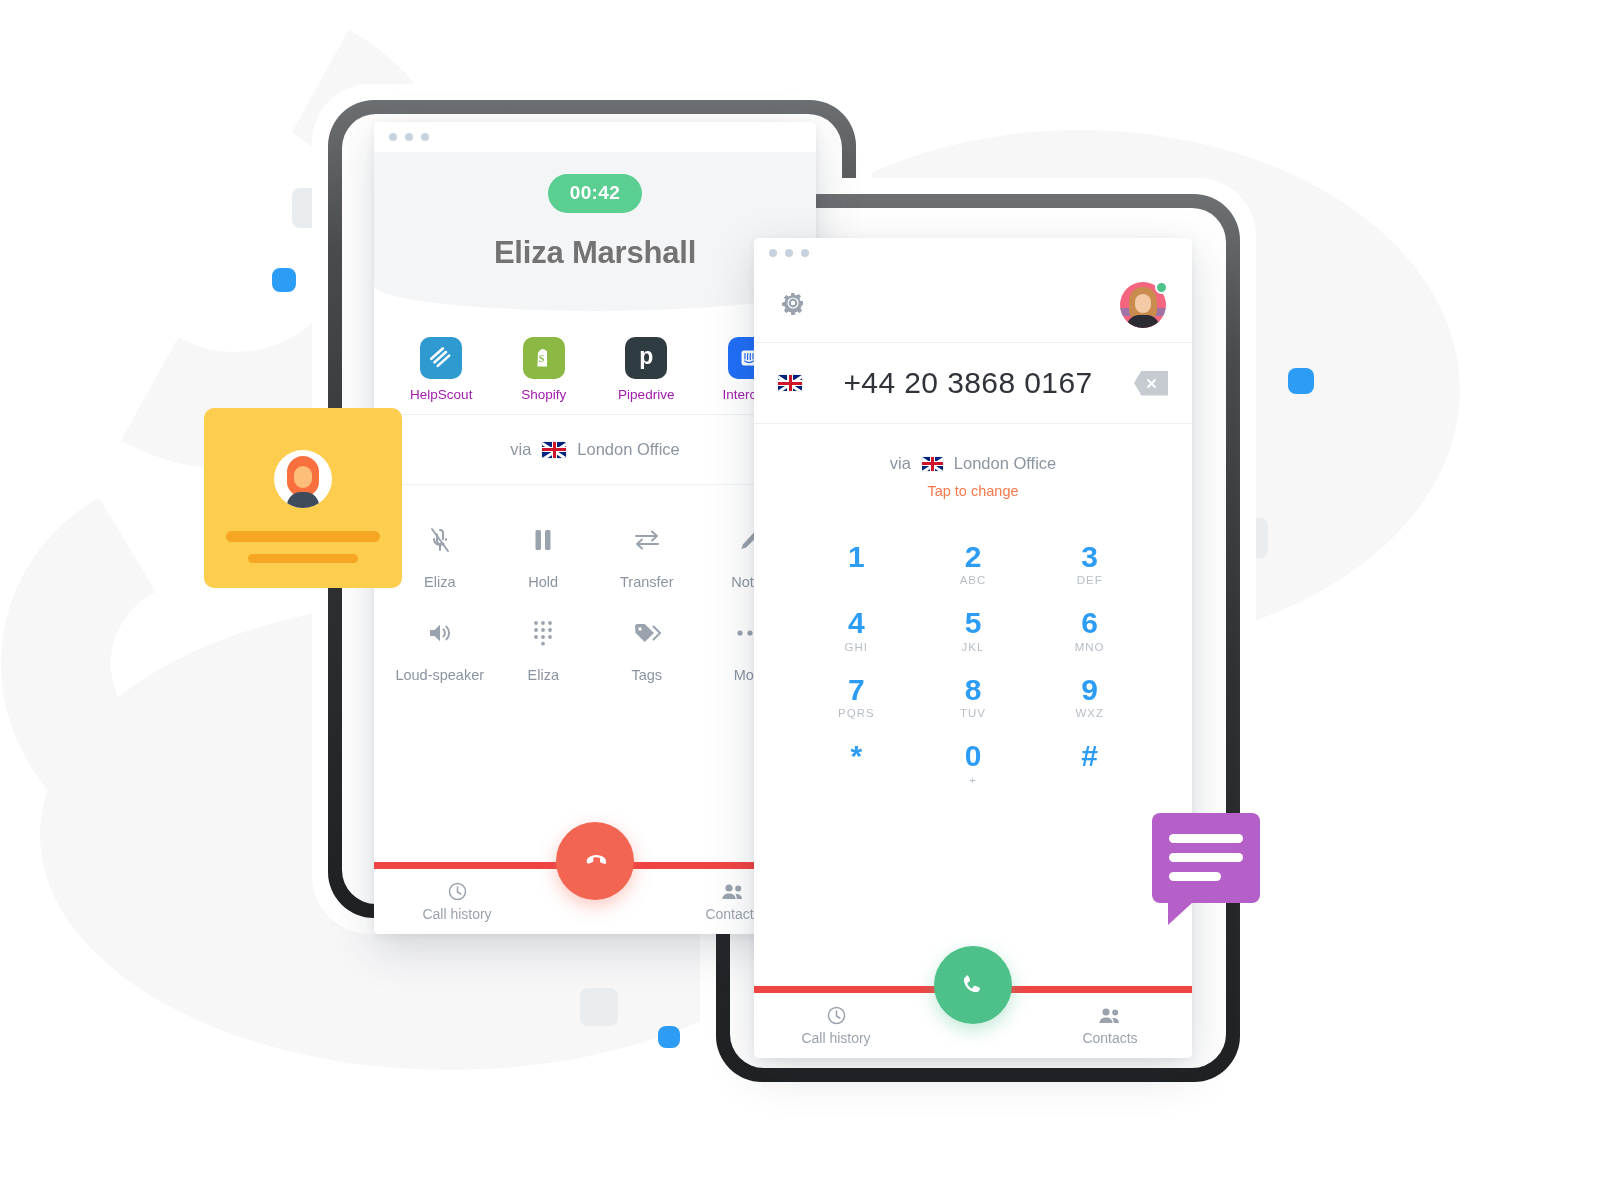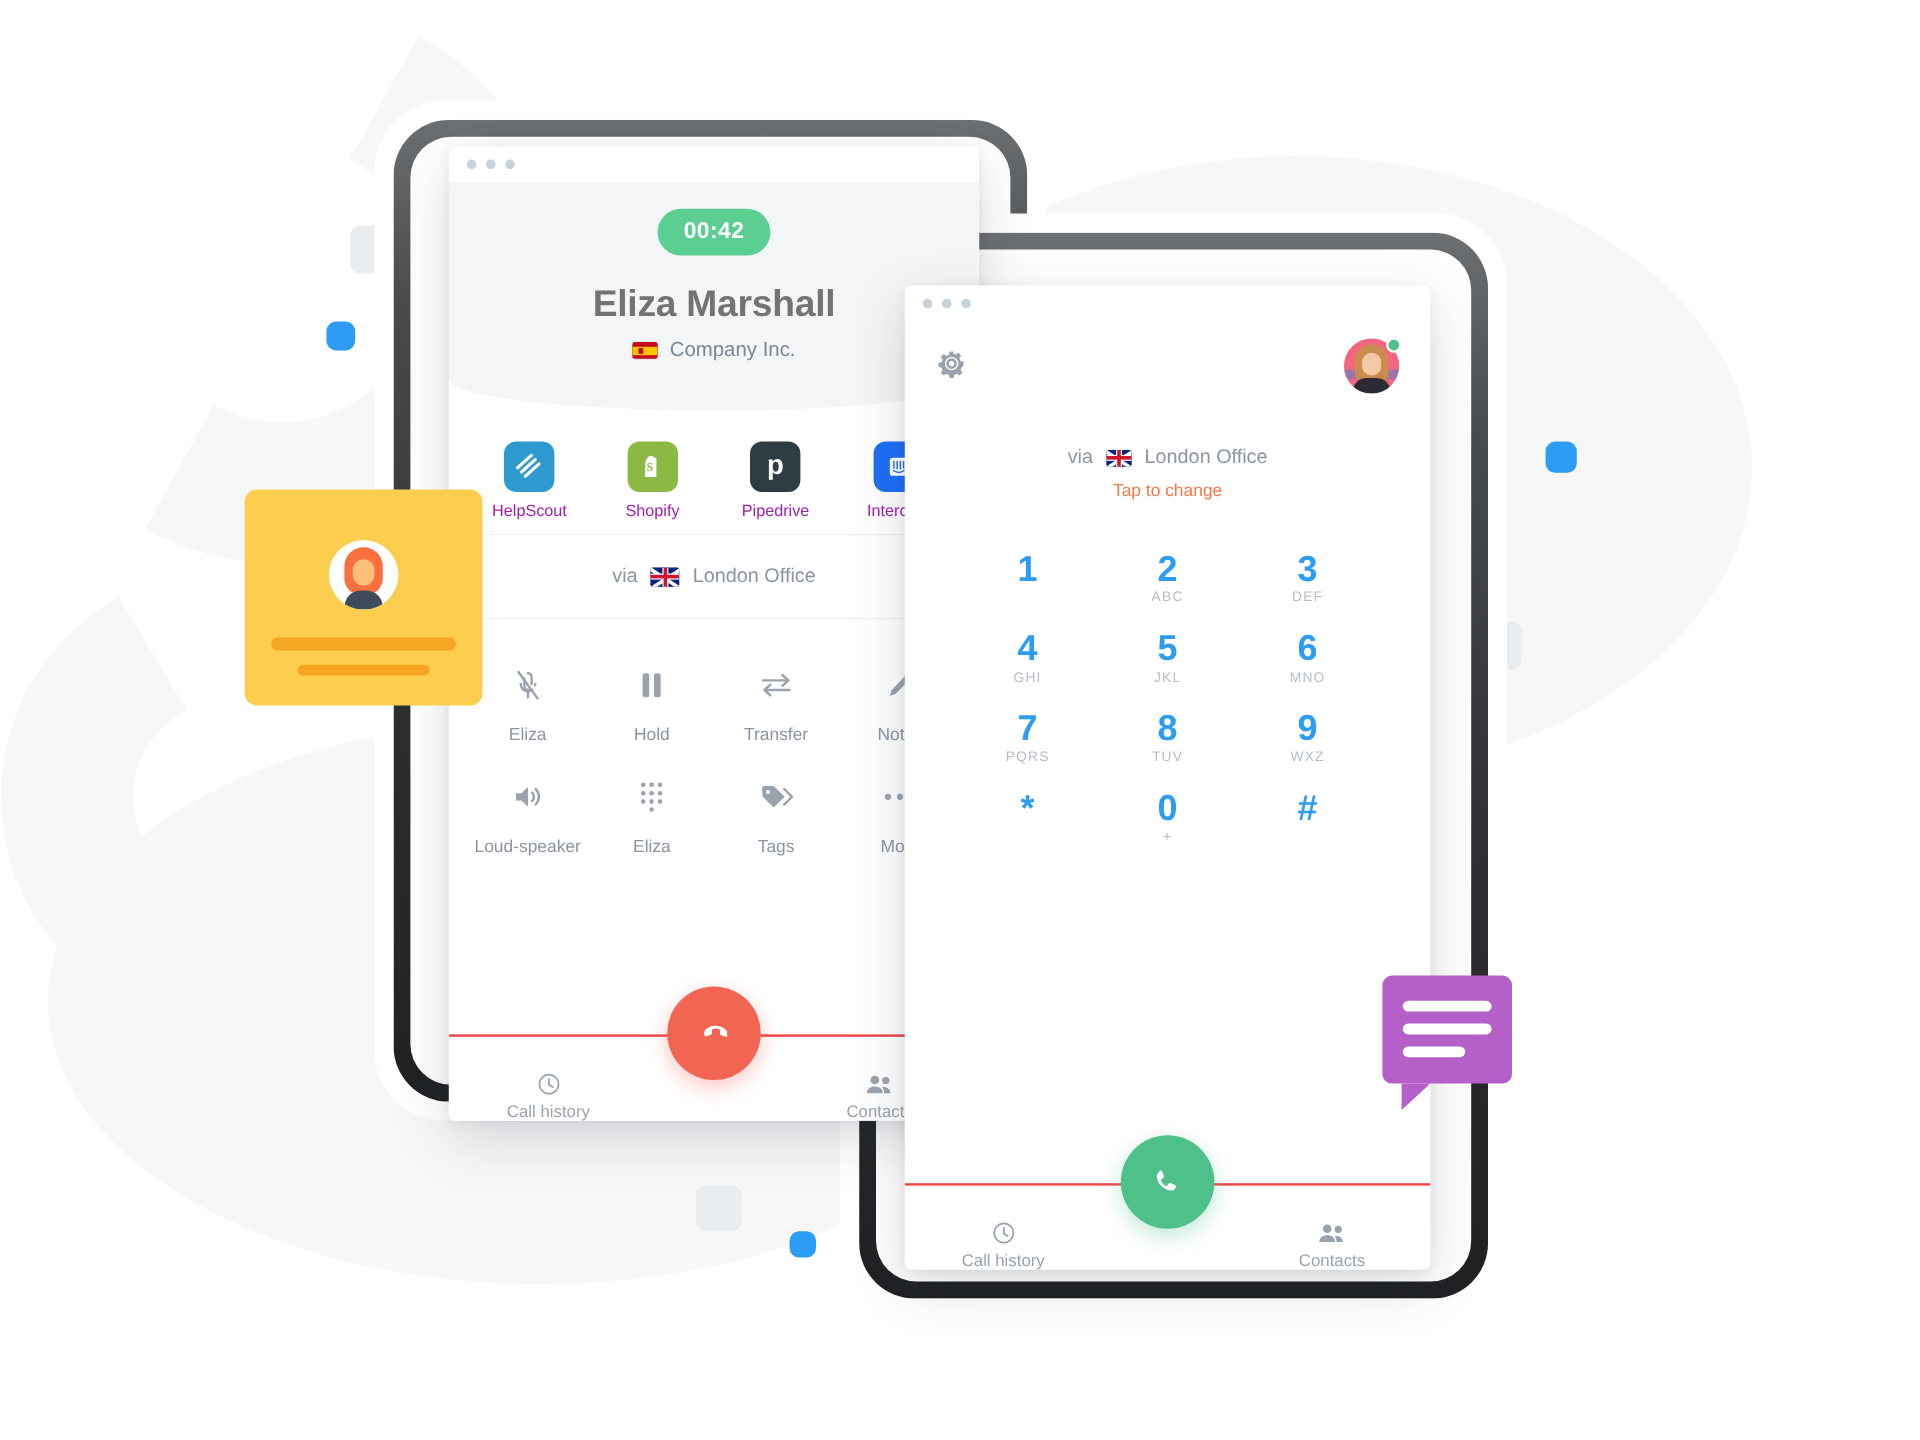--- a/index.html
+++ b/index.html
@@ -160,22 +160,22 @@
     height: 34px;
     display: flex; align-items: center; justify-content: center;
     margin-bottom: 16px;
     color: #9aa3ad;
   }
   .ctrl-label { font-size: 14.5px; color: #8b95a1; line-height: 1.28; }
 
   .bottom-nav {
     position: absolute; left: 0; right: 0; bottom: 0;
     height: 72px;
-    border-top: 2px solid #ef4444;
-    display: flex; align-items: flex-end;
+    border-top: 7px solid #ef4444;
+    display: flex; align-items: center;
     background: #fff;
   }
   .nav-item {
     flex: 1; text-align: center;
     color: #9aa3ad; font-size: 14px;
   }
   .nav-ico { margin-bottom: 5px; height: 20px; display:flex; align-items:center; justify-content:center; }
   .nav-spacer { width: 110px; }
 
   .fab {
@@ -351,26 +351,20 @@
   <div class="window" id="call-window">
     <div class="titlebar">
       <span class="dot"></span>
       <span class="dot"></span>
       <span class="dot"></span>
     </div>
 
     <div class="call-header">
       <div class="timer-pill">00:42</div>
       <div class="caller-name">Eliza Marshall</div>
-      <div class="caller-company">
-        <span class="flag flag-sm flag-es">
-            <span class="crest"></span>
-          </span>
-        <span>Company Inc.</span>
-      </div>
     </div>
 
     <div class="integrations">
       <div class="integration">
         <div class="int-icon" style="background:#2e9ad0">
           <svg width="22" height="22" viewBox="0 0 22 22">
               <g fill="#fff">
                 <rect x="2" y="8.6" width="18" height="2.6" rx="1.3" transform="rotate(-42 11 11)"></rect>
                 <rect x="2" y="13.4" width="18" height="2.6" rx="1.3" transform="rotate(-42 11 11)"></rect>
                 <rect x="2" y="3.8" width="18" height="2.6" rx="1.3" transform="rotate(-42 11 11)"></rect>
@@ -571,20 +565,37 @@
         <div class="avatar">
           <div class="av-stripe"></div>
             <div class="av-hair"></div>
             <div class="av-face"></div>
             <div class="av-body"></div>
         </div>
         <div class="online-dot"></div>
       </div>
     </div>
 
+    <div class="number-row">
+      <span class="flag flag-gb">
+        <i class="gb-d1"></i>
+          <i class="gb-d2"></i>
+          <i class="gb-hw"></i>
+          <i class="gb-vw"></i>
+          <i class="gb-hr"></i>
+          <i class="gb-vr"></i>
+      </span>
+      <span class="number-text">+44 20 3868 0167</span>
+      <span class="backspace">
+        <svg width="13" height="13" viewBox="0 0 13 13" stroke="#fff" stroke-width="1.9" stroke-linecap="round">
+            <line x1="3" y1="3" x2="10" y2="10"></line>
+            <line x1="10" y1="3" x2="3" y2="10"></line>
+          </svg>
+      </span>
+    </div>
 
     <div class="via-block">
       <div class="via-line">
         <span>via</span>
         <span class="flag flag-sm flag-gb">
           <i class="gb-d1"></i>
             <i class="gb-d2"></i>
             <i class="gb-hw"></i>
             <i class="gb-vw"></i>
             <i class="gb-hr"></i>

